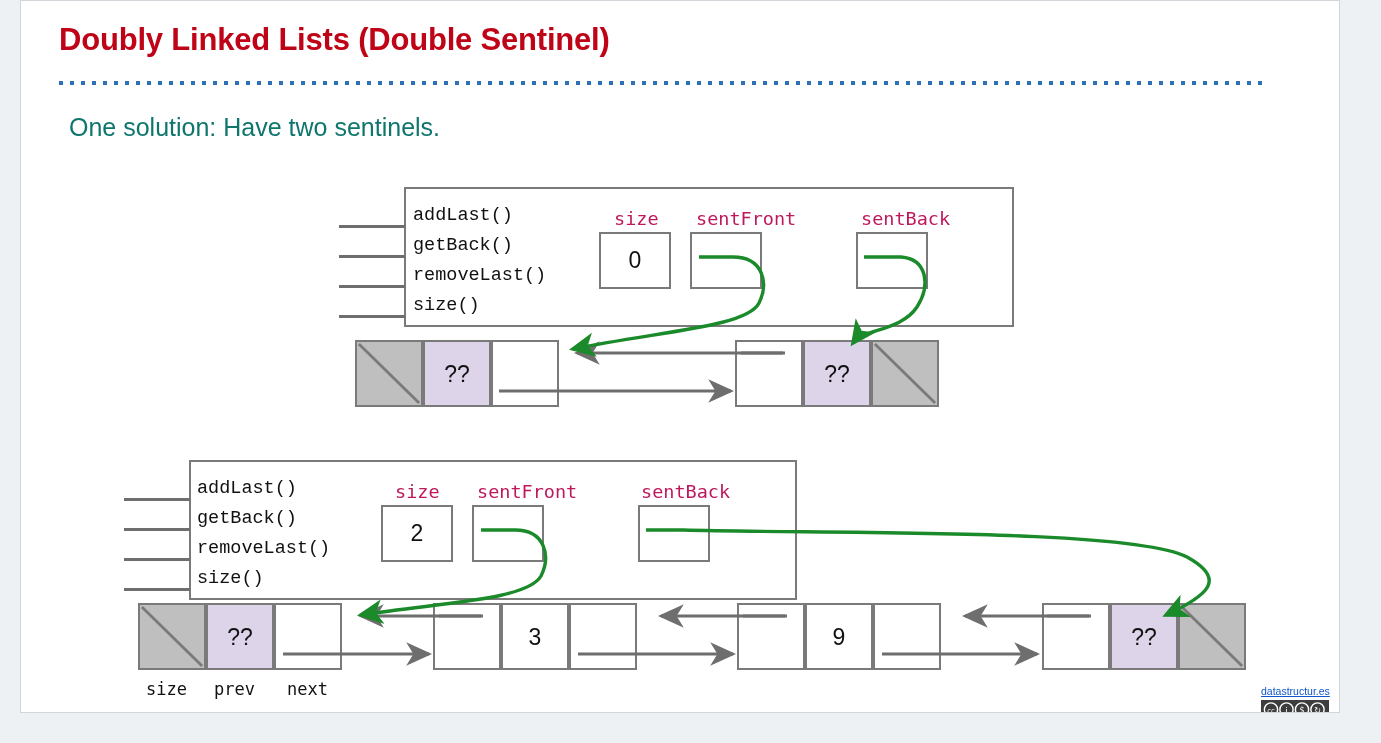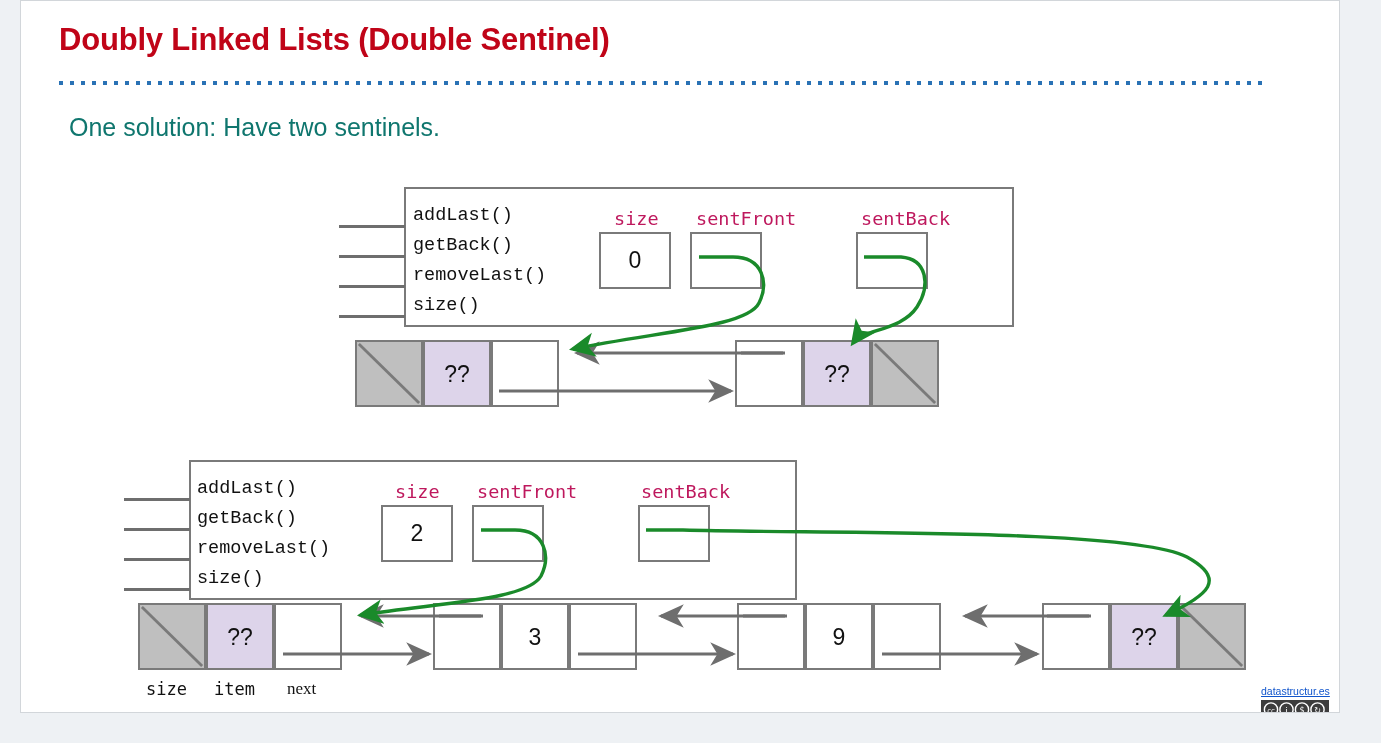--- a/index.html
+++ b/index.html
@@ -242,22 +242,22 @@
   <div class="cell lav" style="left:1089px; top:602px; width:68px; height:67px;">
     <div class="qq">??</div>
   </div>
   <div class="cell grey" style="left:1157px; top:602px; width:68px; height:67px;">
     <svg class="diag" viewBox="0 0 68 67" preserveAspectRatio="none">
       <line x1="2" y1="2" x2="66" y2="65" stroke="#7a7a7a" stroke-width="3"></line>
     </svg>
   </div>
 
   <div class="caplabel" style="left:125px; top:678px;">size</div>
-  <div class="caplabel" style="left:193px; top:678px;">item</div>
-  <div class="caplabel" style="left:266px; top:678px;font-family:Liberation Serif, serif;">next</div>
+  <div class="caplabel" style="left:193px; top:678px;">prev</div>
+  <div class="caplabel" style="left:266px; top:678px;">next</div>
 
   <svg class="overlay" viewBox="0 0 1320 737">
     <defs>
       <marker id="ghead" markerWidth="9" markerHeight="9" refX="7.6" refY="4.5" orient="auto">
         <path d="M0,0.6 L8.6,4.5 L0,8.4 L2.4,4.5 Z" fill="#6e6e6e"></path>
       </marker>
       <marker id="greenhead" markerWidth="8" markerHeight="8" refX="6.4" refY="4" orient="auto">
         <path d="M0,0.4 L7.6,4 L0,7.6 L2,4 Z" fill="#1a8a2a"></path>
       </marker>
     </defs>

